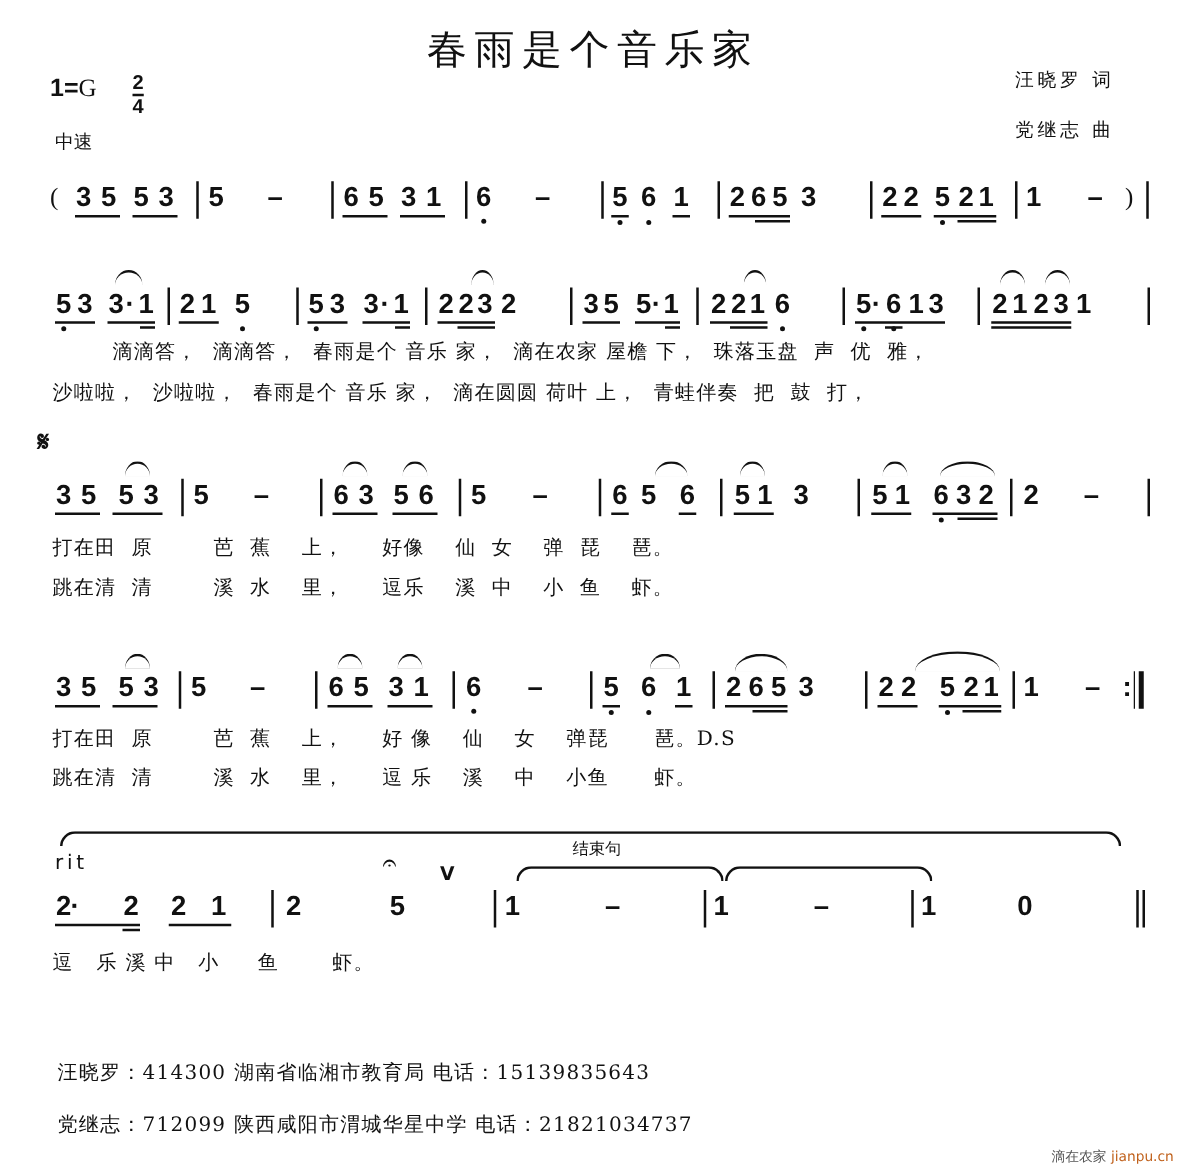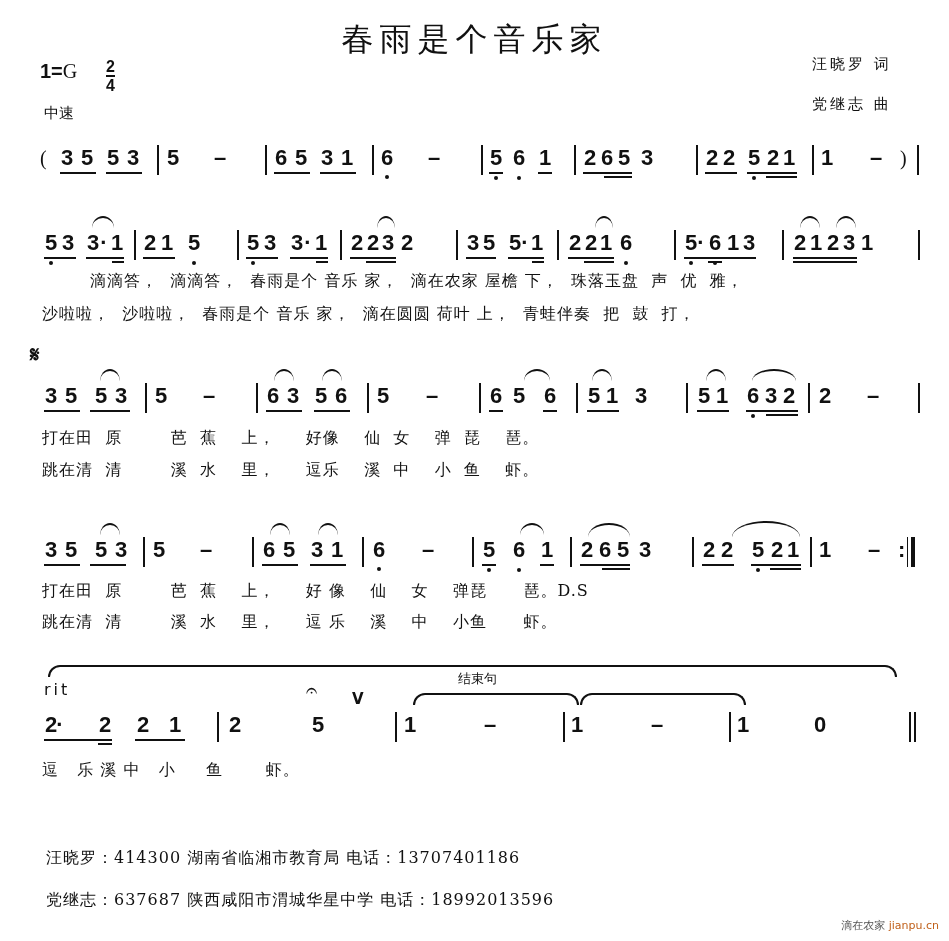--- a/index.html
+++ b/index.html
@@ -319,16 +319,16 @@
   <span class="n" style="left:570px;">1</span>
   <span class="dash" style="left:651px;">–</span>
   <div class="bar" style="left:729px;"></div>
   <span class="n" style="left:736px;">1</span>
   <span class="n" style="left:813px;">0</span>
   <div class="bar" style="left:909px; width:2px;"></div>
   <div class="bar" style="left:914px; width:2px;"></div>
 </div>
 <div class="lyr" style="left:42px; top:760px;">逗   乐 溪 中   小     鱼       虾。</div>
 
-<div class="abs footer" style="top:848px;">汪晓罗：414300 湖南省临湘市教育局   电话：13707401186</div>
-<div class="abs footer" style="top:890px;">党继志：637687 陕西咸阳市渭城华星中学   电话：18992013596</div>
+<div class="abs footer" style="top:848px;">汪晓罗：414300 湖南省临湘市教育局   电话：15139835643</div>
+<div class="abs footer" style="top:890px;">党继志：712099 陕西咸阳市渭城华星中学   电话：21821034737</div>
 
 <div class="abs wm"><span>滴在农家</span> <span class="dom">jianpu.cn</span></div>
 
 </body></html>

